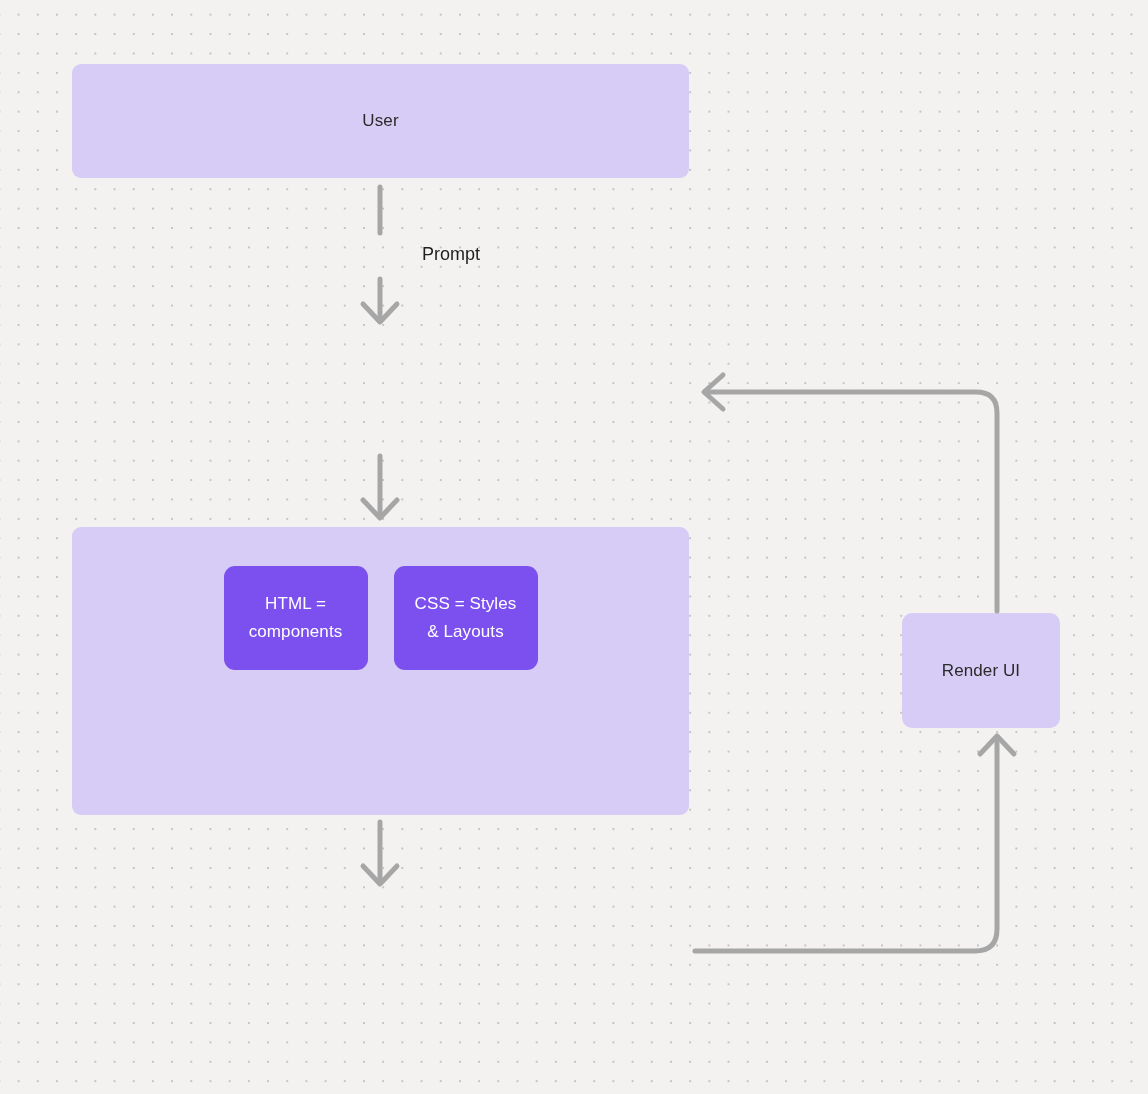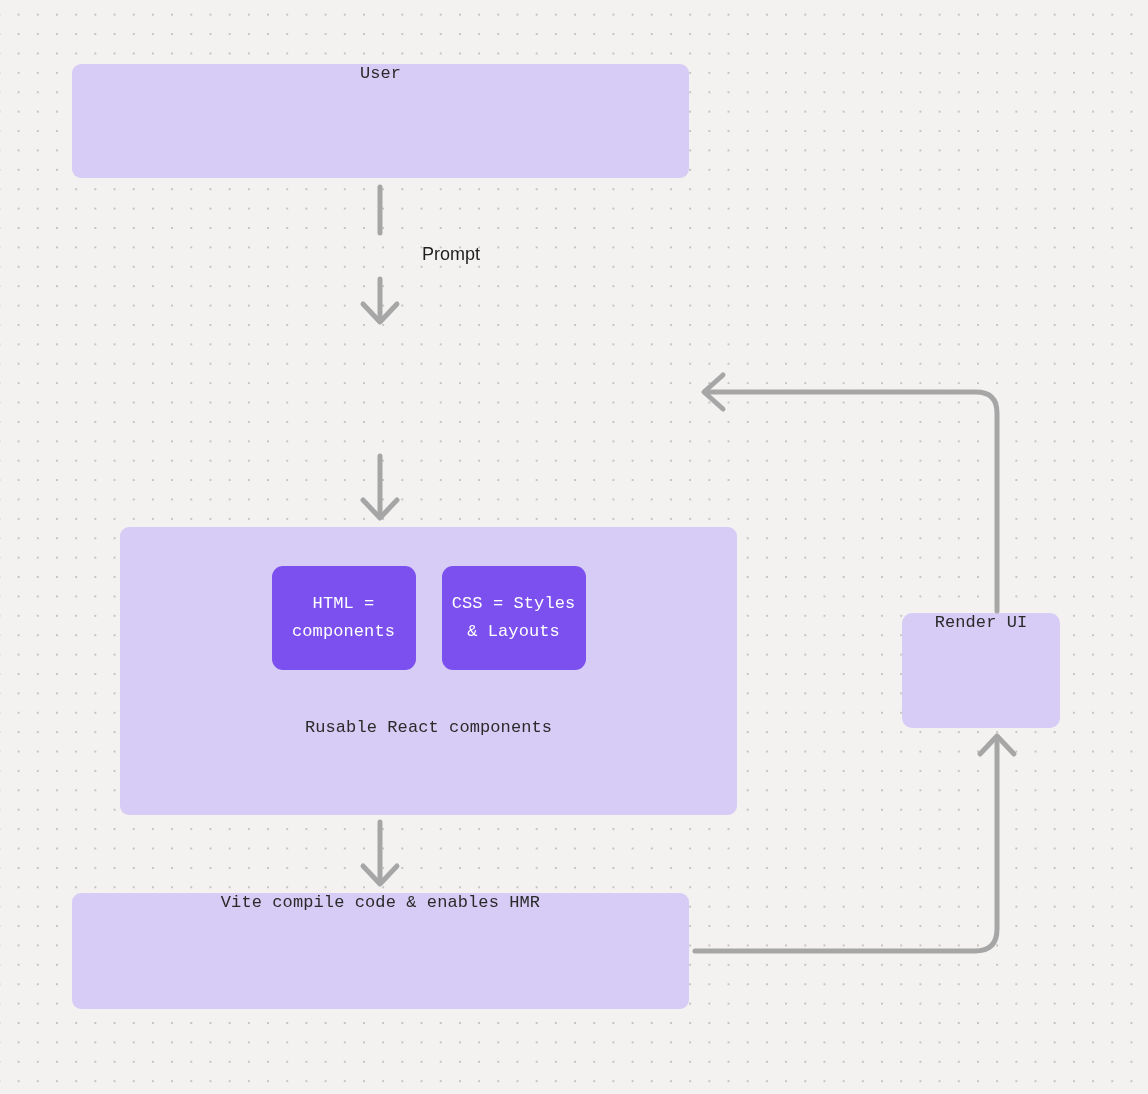--- a/index.html
+++ b/index.html
@@ -24,32 +24,31 @@
     background-image: radial-gradient(circle, var(--dot) 1.25px, transparent 1.45px);
     background-size: 19.2px 19.4px;
     background-position: 9px 5px;
   }
 
   .node {
     position: absolute;
     background: var(--box-light);
     border-radius: 9px;
     display: flex;
-    align-items: flex-start;
+    align-items: center;
     justify-content: center;
     color: var(--text-dark);
     font-size: 17px;
     letter-spacing: 0.1px;
-    font-family: Liberation Mono, monospace;
   }
   .node .node-label { text-align: center; }
 
   .node-user          { left: 72px;  top: 64px;  width: 617px; height: 114px; }
   .node-webapp        { left: 72px;  top: 334px; width: 617px; height: 114px; }
-  .node-components    { left: 72px;  top: 527px; width: 617px; height: 288px; display: block; margin-left: 48px; }
+  .node-components    { left: 72px;  top: 527px; width: 617px; height: 288px; display: block; }
   .node-vite          { left: 72px;  top: 893px; width: 617px; height: 116px; }
   .node-render        { left: 902px; top: 613px; width: 158px; height: 115px; border-radius: 10px; }
 
   .chip-row {
     position: absolute;
     left: 0; right: 0; top: 39px;
     display: flex;
     justify-content: center;
     gap: 26px;
   }
@@ -115,26 +114,22 @@
     <div class="chip-row">
       <div class="chip">
         <span>HTML =</span>
         <span>components</span>
       </div>
       <div class="chip">
         <span>CSS = Styles</span>
         <span>&amp; Layouts</span>
       </div>
     </div>
-    <div class="group-caption">Rusable React components</div>
   </div>
 
-  <div class="node node-vite">
-    <div class="node-label">Vite compile code &amp; enables HMR</div>
-  </div>
 
   <div class="node node-render">
     <div class="node-label">Render UI</div>
   </div>
 
   <div class="edge-label">Prompt</div>
 
   <svg class="connector-layer" viewBox="0 0 1148 1094" xmlns="http://www.w3.org/2000/svg">
 
     <path d="M380 187 L380 233"></path>

